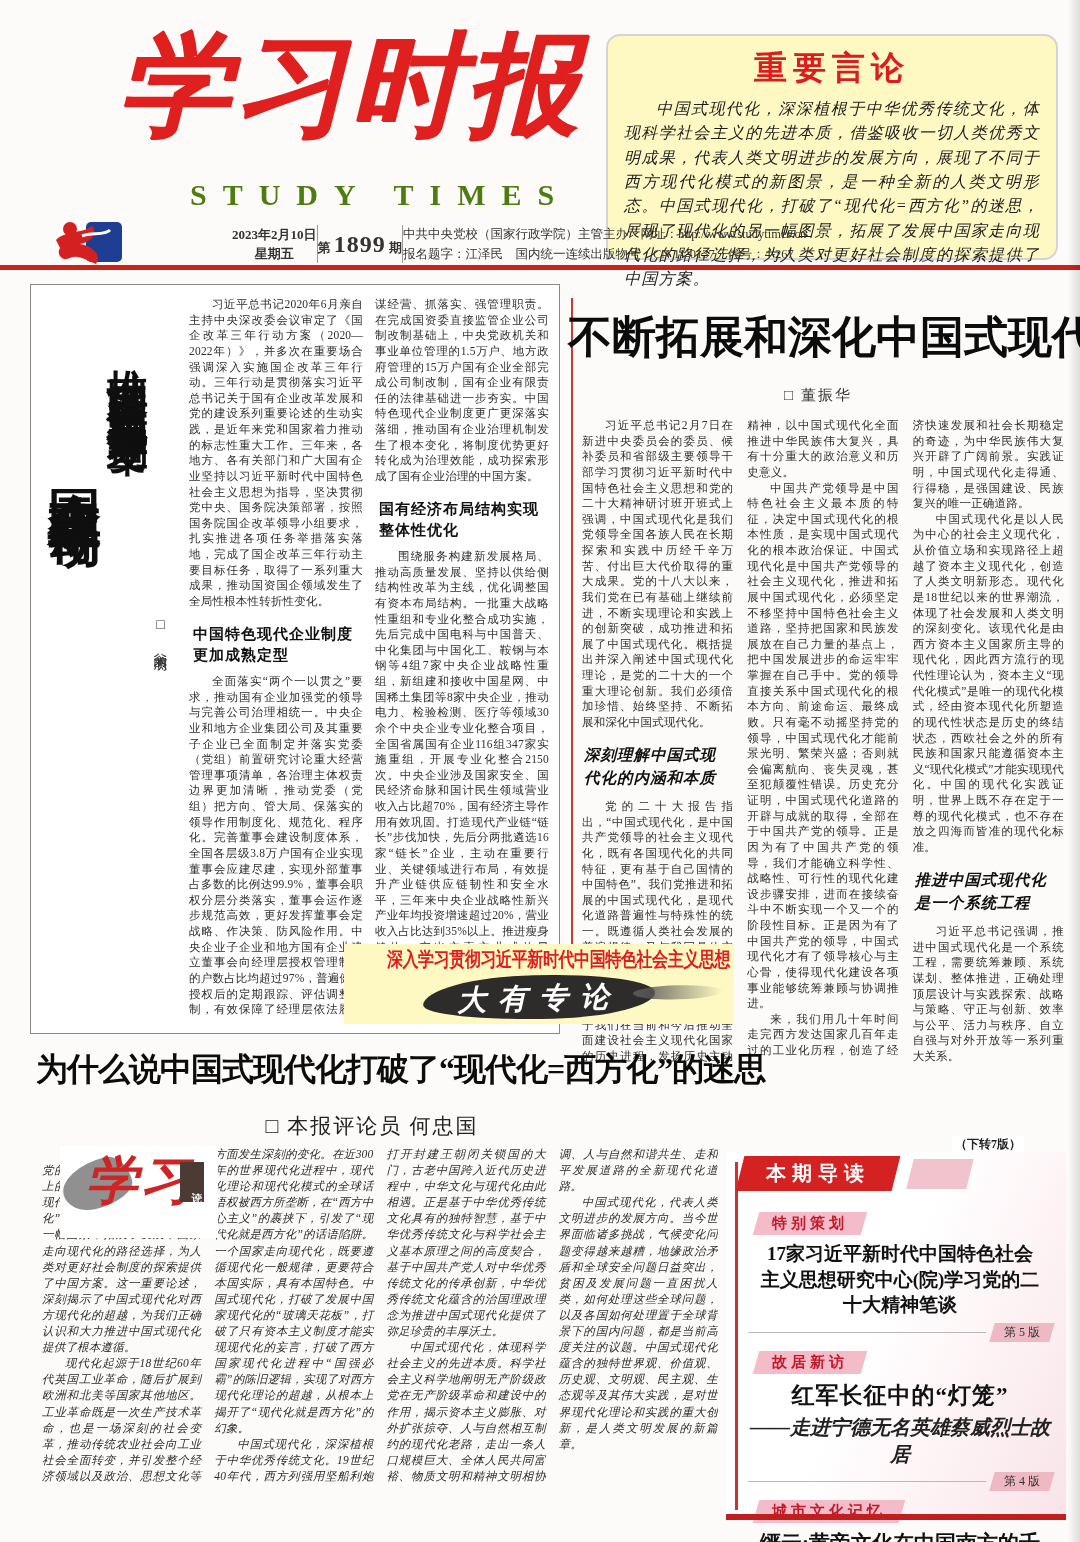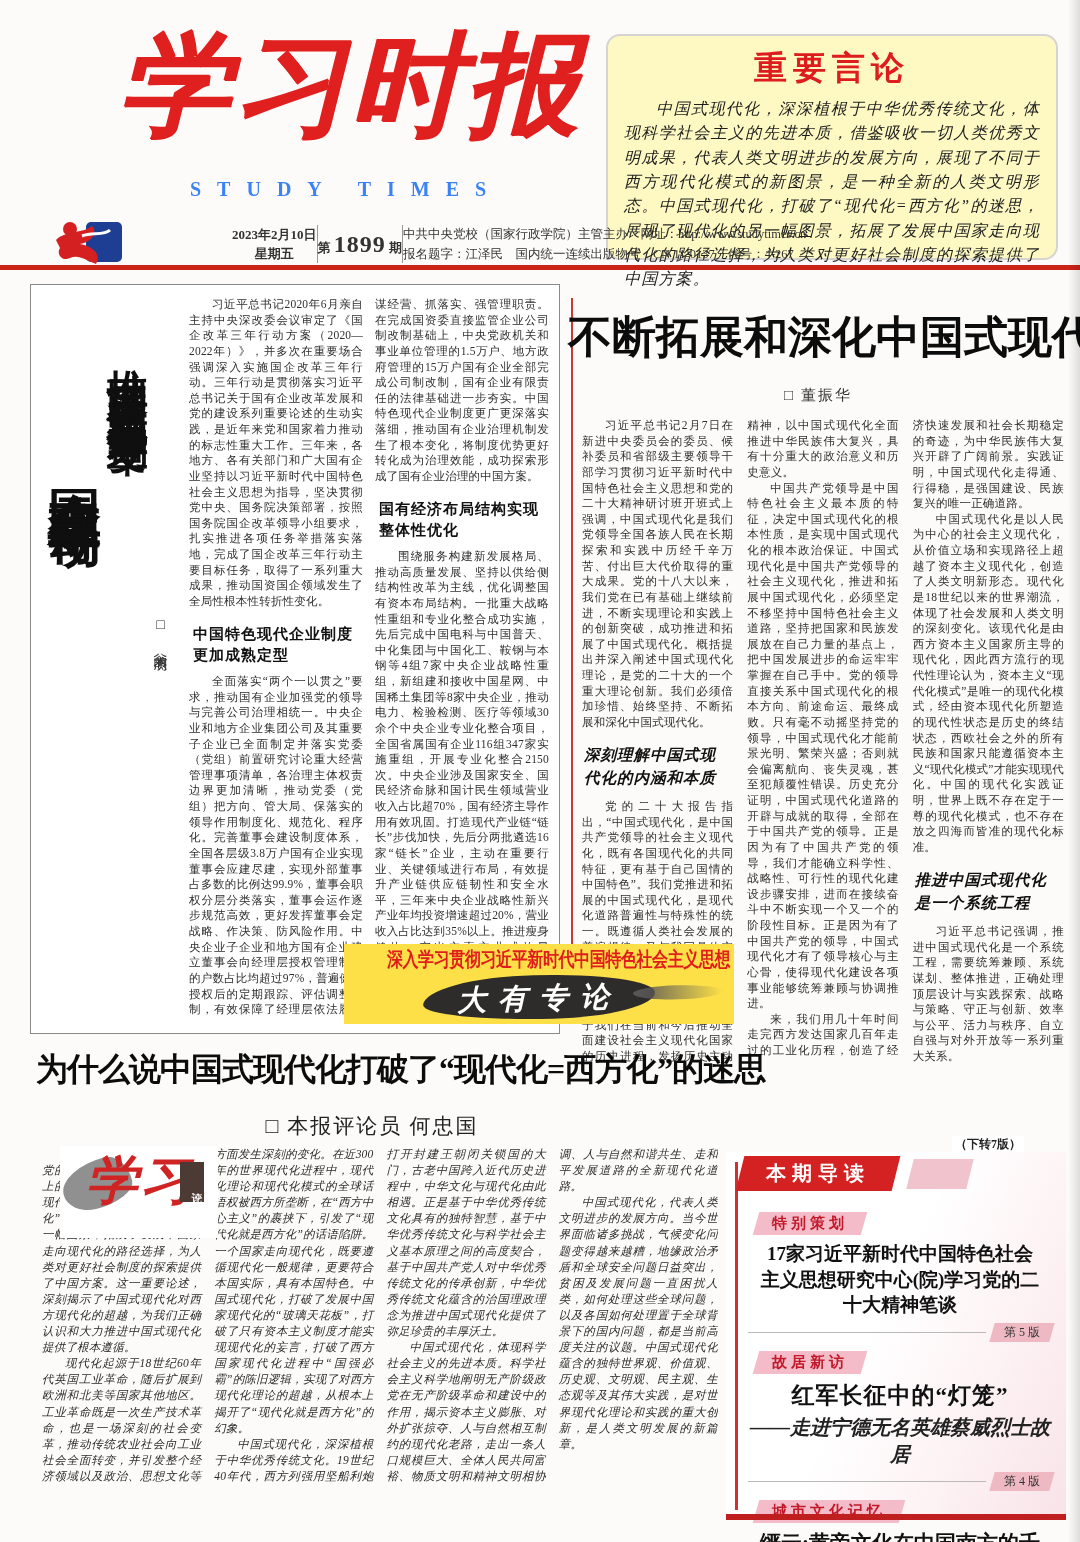--- a/index.html
+++ b/index.html
@@ -5,22 +5,22 @@
   html,body{margin:0;padding:0;background:#d8d6d4;}
   .page{position:relative;width:1080px;height:1542px;margin:0 auto;background:#fcfbf9;
         font-family:"Liberation Serif","DejaVu Serif",serif;color:#222;overflow:hidden;}
   .page::after{content:"";position:absolute;right:0;top:0;bottom:0;width:12px;
         background:linear-gradient(to right,rgba(0,0,0,0),rgba(0,0,0,.12));pointer-events:none;}
 
   
   .masthead-title{position:absolute;left:118px;top:18px;width:470px;font-size:112px;line-height:1.2;
         font-weight:900;color:#e01f1f;letter-spacing:4px;font-style:italic;
         text-shadow:1px 1px 0 #e01f1f;white-space:nowrap;}
-  .masthead-sub{position:absolute;left:190px;top:178px;font-size:20px;letter-spacing:16px;
-        color:#3b82f6;font-weight:bold;white-space:nowrap;}
+  .masthead-sub{position:absolute;left:190px;top:178px;font-size:30px;letter-spacing:16px;
+        color:#4d7c0f;font-weight:bold;white-space:nowrap;}
 
   
   .remarks{position:absolute;left:606px;top:34px;width:452px;height:226px;
         border:2px solid #d6d4d2;border-radius:14px;background:#fef9c3;padding:8px 16px;box-sizing:border-box;}
   .remarks h2{margin:2px 0 6px;text-align:center;font-size:33px;color:#dd1d1d;letter-spacing:6px;
         font-family:"Liberation Sans","DejaVu Sans",sans-serif;font-weight:900;}
   .remarks p{margin:0;font-size:16px;line-height:1.52;letter-spacing:1.2px;color:#1d1d1d;
         font-style:italic;text-align:justify;text-indent:2em;}
 
   
@@ -55,21 +55,21 @@
   .main-head{position:absolute;left:568px;top:308px;width:500px;text-align:center;
         font-size:44px;font-weight:900;color:#0c0c0c;letter-spacing:0px;white-space:nowrap;}
   .main-author{position:absolute;left:568px;top:386px;width:500px;text-align:center;
         font-size:15px;color:#333;letter-spacing:2px;}
   .main-flow{position:absolute;left:582px;top:418px;width:482px;height:740px;
         column-count:3;column-gap:14px;overflow:hidden;}
   .kai-sub{margin:12px 2px 10px;font-size:15.5px;font-weight:bold;font-style:italic;
         line-height:1.5;color:#111;letter-spacing:1px;}
 
   
-  .banner{position:absolute;left:344px;top:944px;width:390px;height:80px;background:#fde047;text-align:center;}
+  .banner{position:absolute;left:344px;top:944px;width:390px;height:80px;background:#fef9c3;text-align:center;}
   .banner-line{display:inline-block;font-family:"Liberation Sans","DejaVu Sans",sans-serif;
         font-weight:900;font-size:20px;color:#e01c1c;letter-spacing:-.5px;
         transform:scaleX(.80);transform-origin:center;white-space:nowrap;margin-top:2px;}
   .stamp{position:relative;margin:2px auto 0;width:232px;height:44px;background:#2e2c2b;
         border-radius:48% 52% 44% 56%/62% 46% 54% 38%;transform:rotate(-1.5deg);}
   .stamp::after{content:"";position:absolute;right:-68px;top:14px;width:90px;height:14px;background:
         linear-gradient(to right,#5a5856,rgba(90,88,86,0));border-radius:50%;}
   .stamp span{position:absolute;left:0;right:0;top:4px;color:#fff;font-size:29px;font-weight:bold;
         font-style:italic;letter-spacing:12px;}
 

